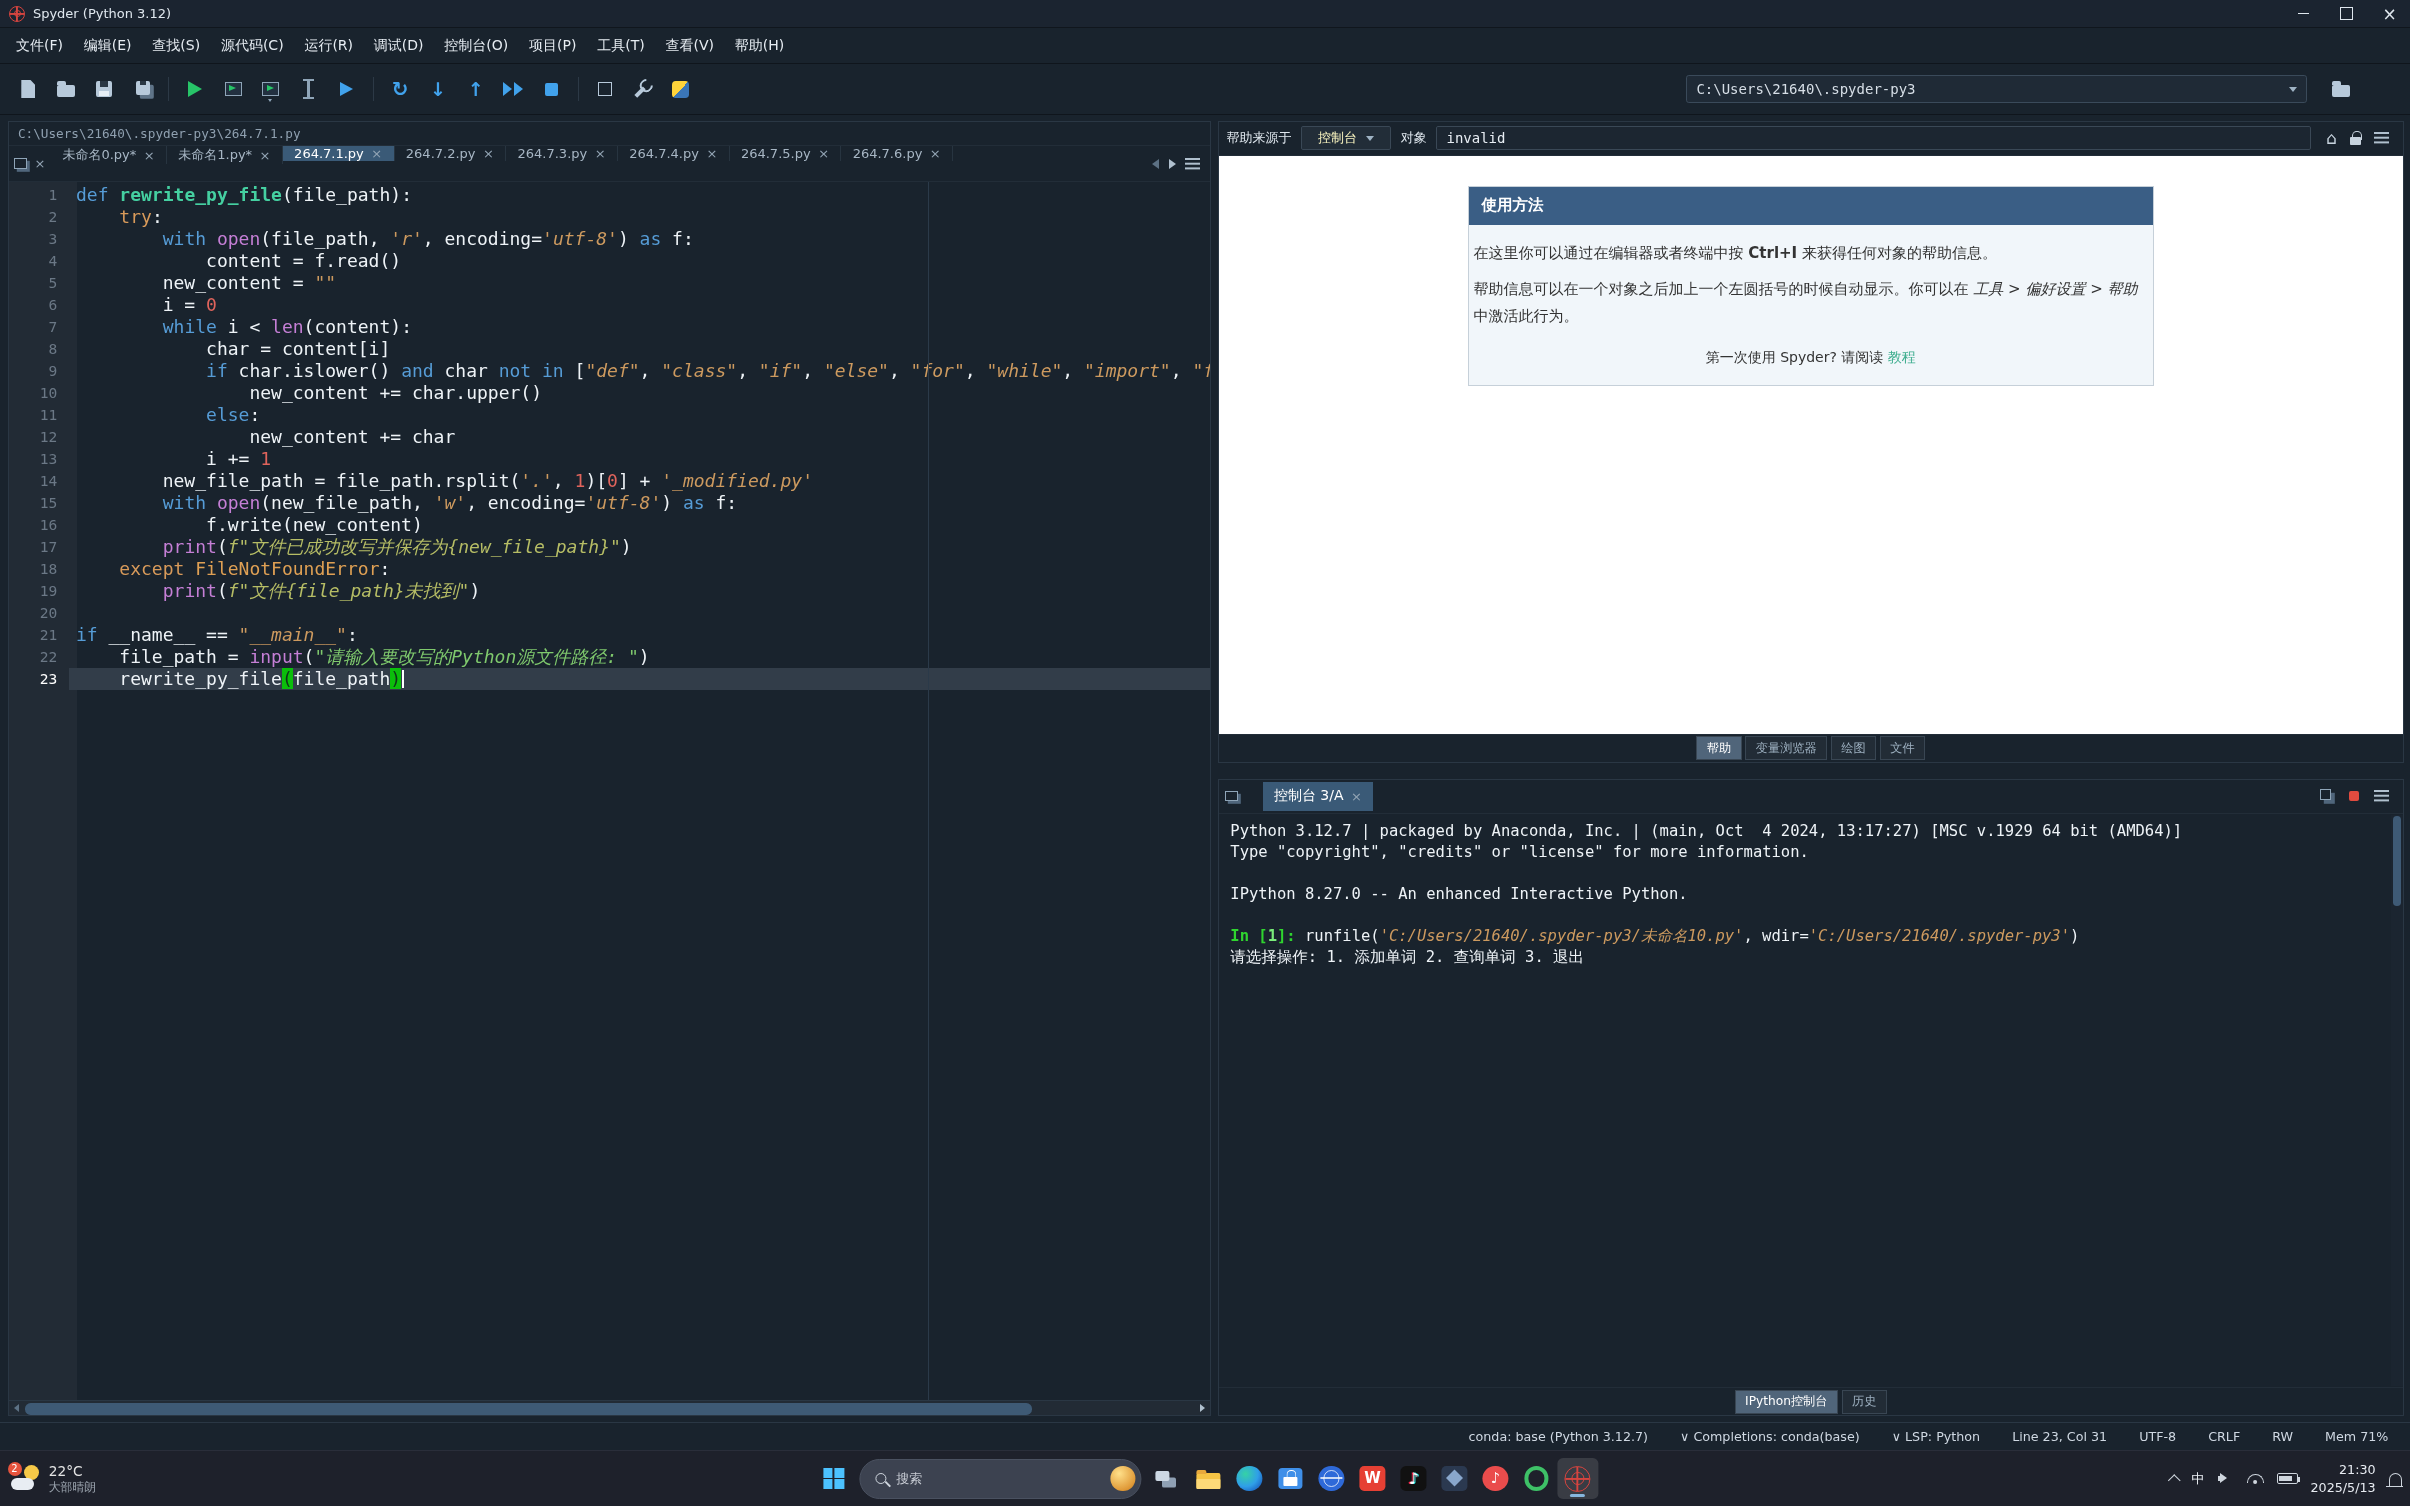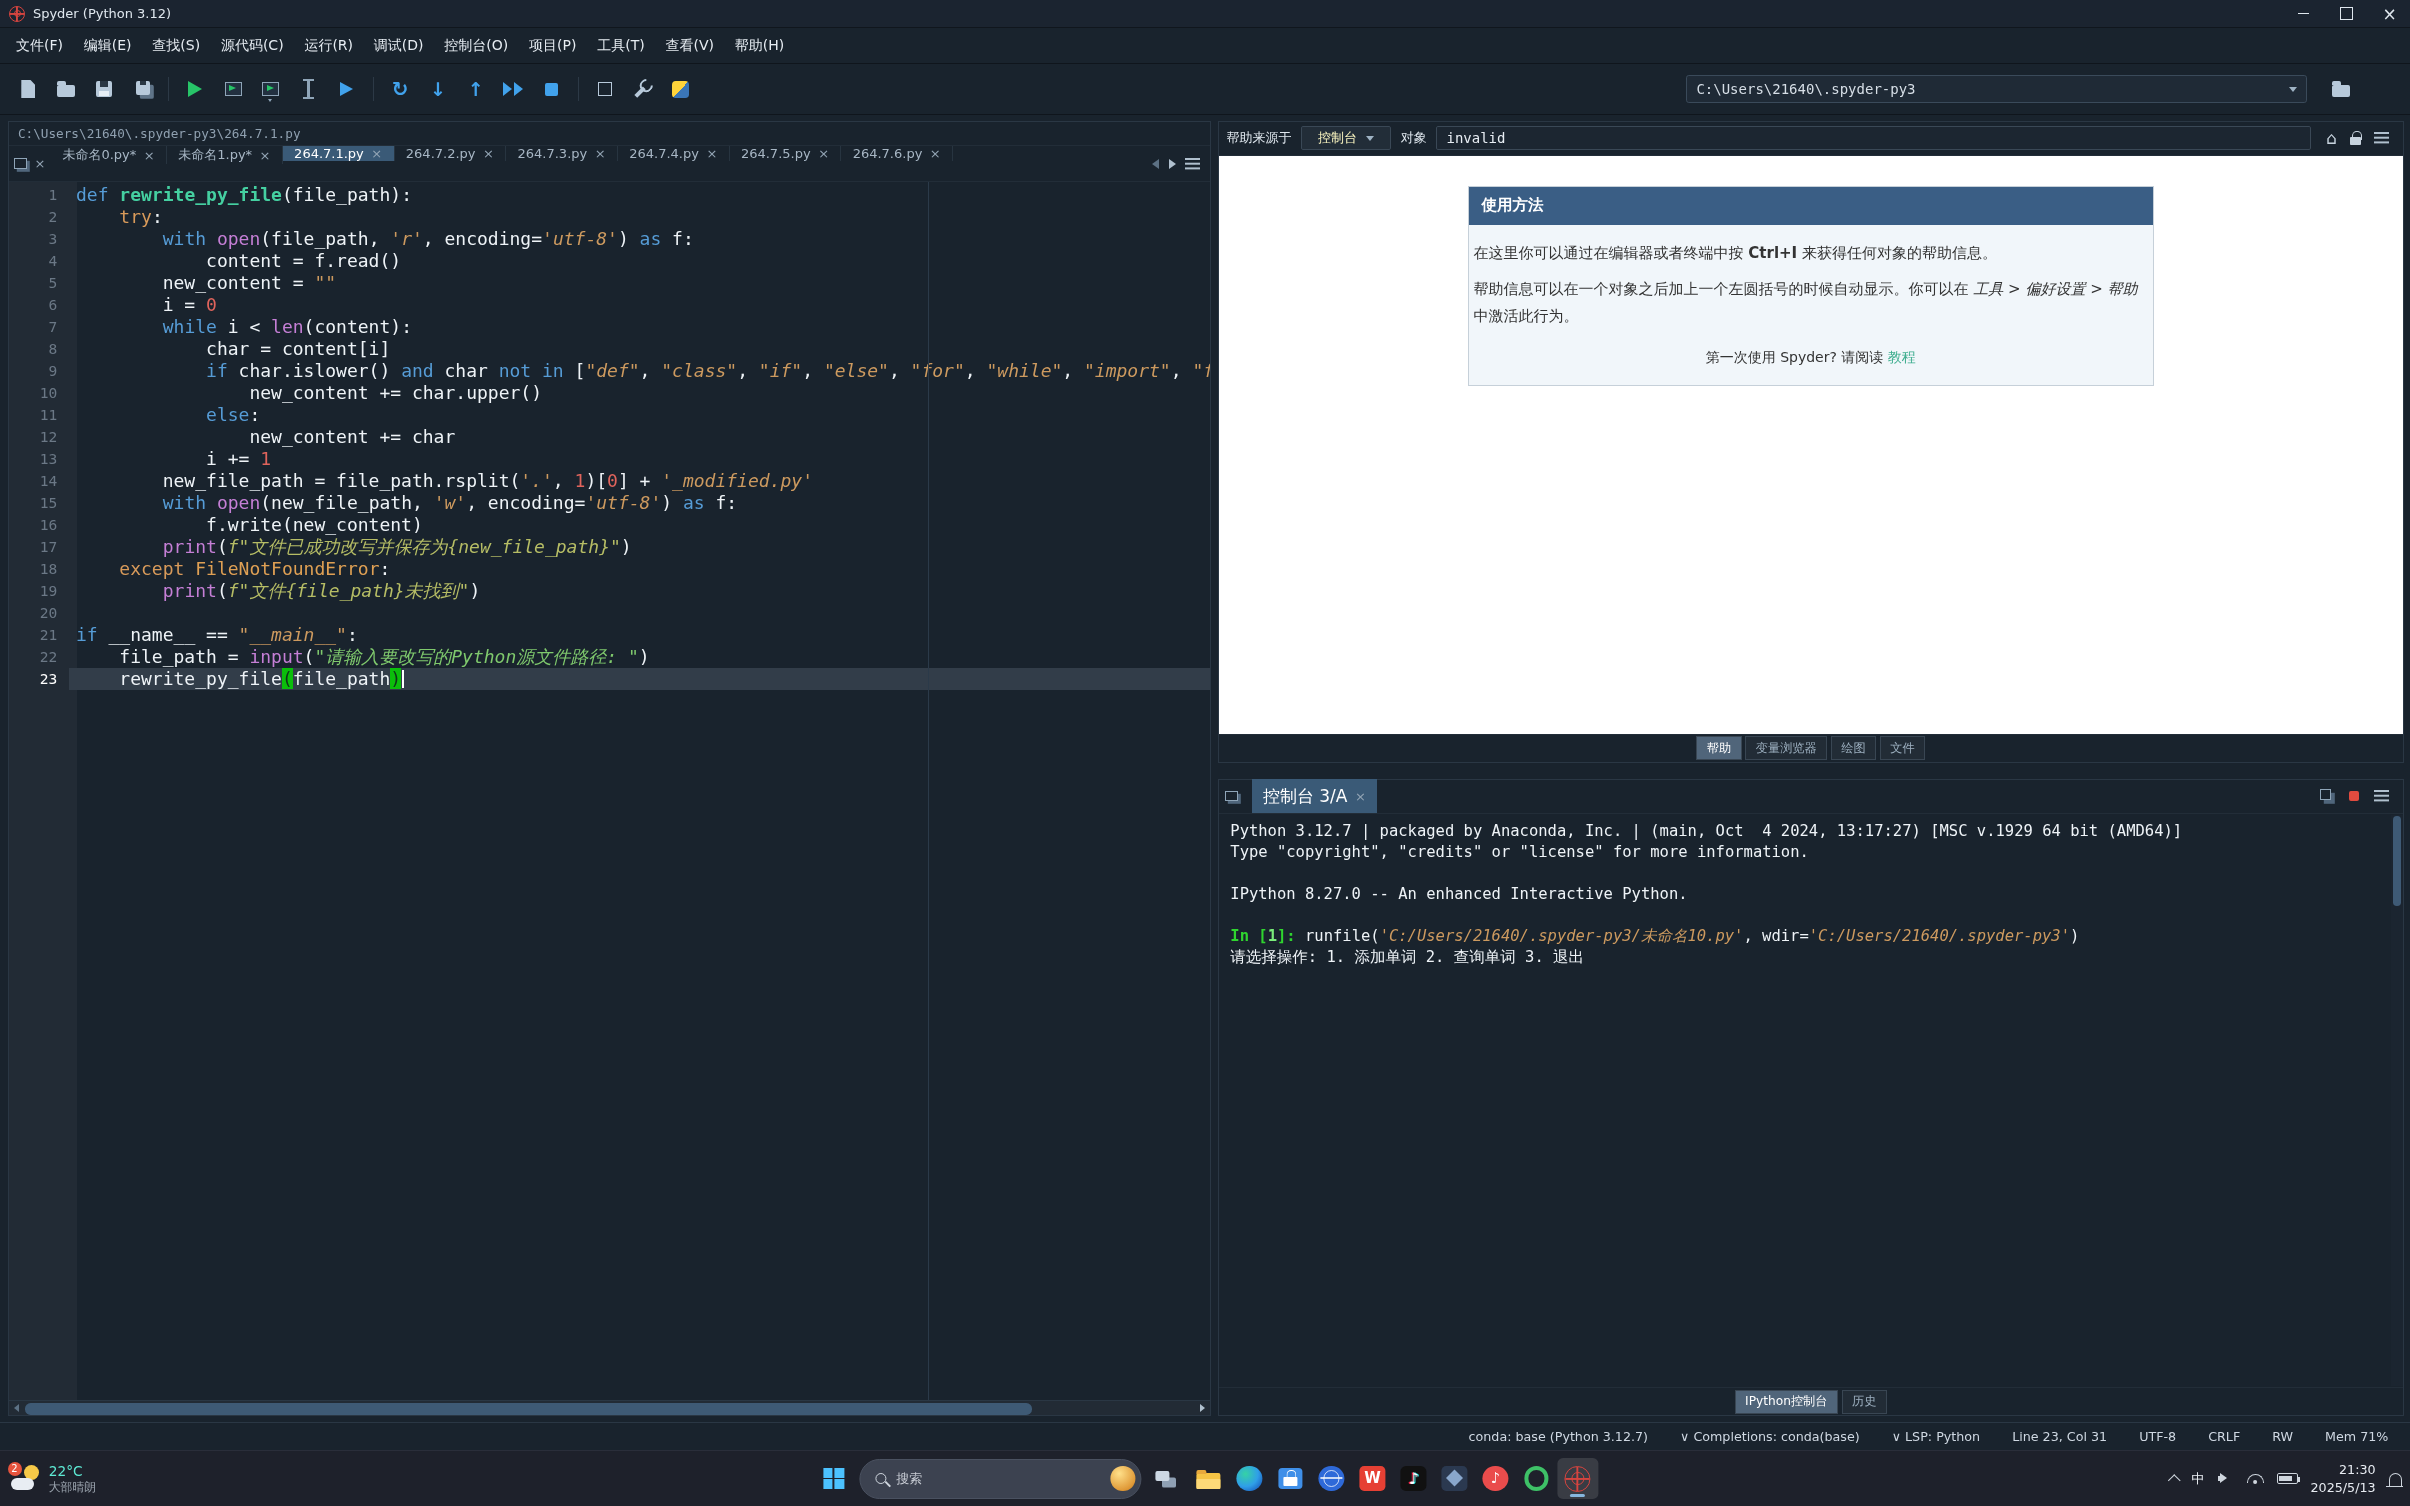--- a/index.html
+++ b/index.html
@@ -132,21 +132,21 @@
   .tk-b{font-weight:bold}
   .tk-i{font-style:italic}
   .tk-link{color:#3fae8f}
   .ptabs{height:28px;display:flex;align-items:center;justify-content:center;gap:3.8px;background:#19232d;border-top:0.9px solid #222d38}
   .ptab{font-size:12.2px;padding:2.8px 9.4px;background:#222c36;color:#9db0c0;border:0.9px solid #394653}
   .ptab.active{background:#50657a;color:#fff}
 
   
   .console-pane{flex:1;display:flex;flex-direction:column;position:relative}
   .console-header{height:34px;display:flex;align-items:center;border-bottom:0.9px solid #222d38;padding:0 5.6px}
-  .ctab{display:flex;align-items:center;gap:7.5px;background:#3a5a77;color:#fff;font-size:17px;padding:5.6px 11.3px;margin-left:14px}
+  .ctab{display:flex;align-items:center;gap:7.5px;background:#3a5a77;color:#fff;font-size:14px;padding:5.6px 11.3px;margin-left:25px}
   .ch-icons{margin-left:auto;display:flex;align-items:center;gap:15px;padding-right:7.5px}
   .ic-newconsole{width:11.3px;height:11.3px;border:1.9px solid #8fa5b8;box-shadow:3.8px 3.8px 0 0 #50667c;margin:-2.8px 2.8px 0 0}
   .ic-interrupt{width:10.4px;height:10.4px;background:#e04b3f;border-radius:1.9px}
   .console-body{flex:1;padding:7.5px 11.3px;overflow:hidden;position:relative}
   .con-rows .code-row{display:flex;height:21px;font-family:"DejaVu Sans Mono",monospace;font-size:15.5px;line-height:21px;white-space:pre}
   .con-rows .lt{padding-left:0}
   .tk-pr{color:#2fd42f;font-weight:bold}
   .tk-prn{color:#7bed7b;font-weight:bold}
   .tk-cs{color:#cd9a5f;font-style:italic}
   .vscroll{position:absolute;right:0;top:35px;bottom:29px;width:11.3px;background:#1b2530}
@@ -157,21 +157,21 @@
   .status-item{font-size:12.7px;color:#cfd8e2;white-space:nowrap}
 
   
   .taskbar{height:56px;background:#1e212b;border-top:0.9px solid #2a2e3a;position:relative}
   .tb-left{position:absolute;left:11.3px;top:0;bottom:0;display:flex;align-items:center;gap:9.4px}
   .wicon{width:30px;height:28px;position:relative;display:inline-block}
   .wicon::before{content:"";position:absolute;top:0.9px;right:1.9px;width:15px;height:15px;border-radius:50%;background:#f7c948}
   .wicon::after{content:"";position:absolute;bottom:2.8px;left:0;width:22.6px;height:12.2px;border-radius:7.5px;background:#e8edf3}
   .badge{position:absolute;top:-2.8px;left:-3.8px;width:14px;height:14px;border-radius:50%;background:#e5533d;color:#fff;font-size:10px;display:flex;align-items:center;justify-content:center;z-index:2}
   .wtxt{display:flex;flex-direction:column;line-height:1.25}
-  .wtemp{font-size:13.7px;color:#5eead4}
+  .wtemp{font-size:13.7px;color:#e5e5e5}
   .wdesc{font-size:11.8px;color:#9aa3ad}
   .tb-center{position:absolute;left:50%;top:0;bottom:0;transform:translateX(-50%);display:flex;align-items:center;gap:5.6px}
   .start-btn{width:41px;height:41px;border-radius:5.6px;display:flex;align-items:center;justify-content:center}
   .winlogo{width:21px;height:21px;display:grid;grid-template-columns:1fr 1fr;grid-template-rows:1fr 1fr;gap:1.9px}
   .winlogo span{background:#4cc2ff}
   .search-pill{width:282px;height:40px;border-radius:20px;background:#3c4250;border:0.9px solid #4a5160;display:flex;align-items:center;gap:9.4px;padding:0 5.6px 0 15px}
   .mag{width:11.3px;height:11.3px;border:1.9px solid #cfd6de;border-radius:50%;position:relative;flex:none}
   .mag::after{content:"";position:absolute;width:6.6px;height:1.9px;background:#cfd6de;transform:rotate(45deg);right:-5.6px;bottom:-1.9px}
   .search-label{font-size:13px;color:#c8ccd4;flex:1}
   .bing-ic{width:24.5px;height:24.5px;border-radius:50%;background:radial-gradient(circle at 35% 30%,#ffe08a,#e09a38 70%,#b9741f);flex:none}

